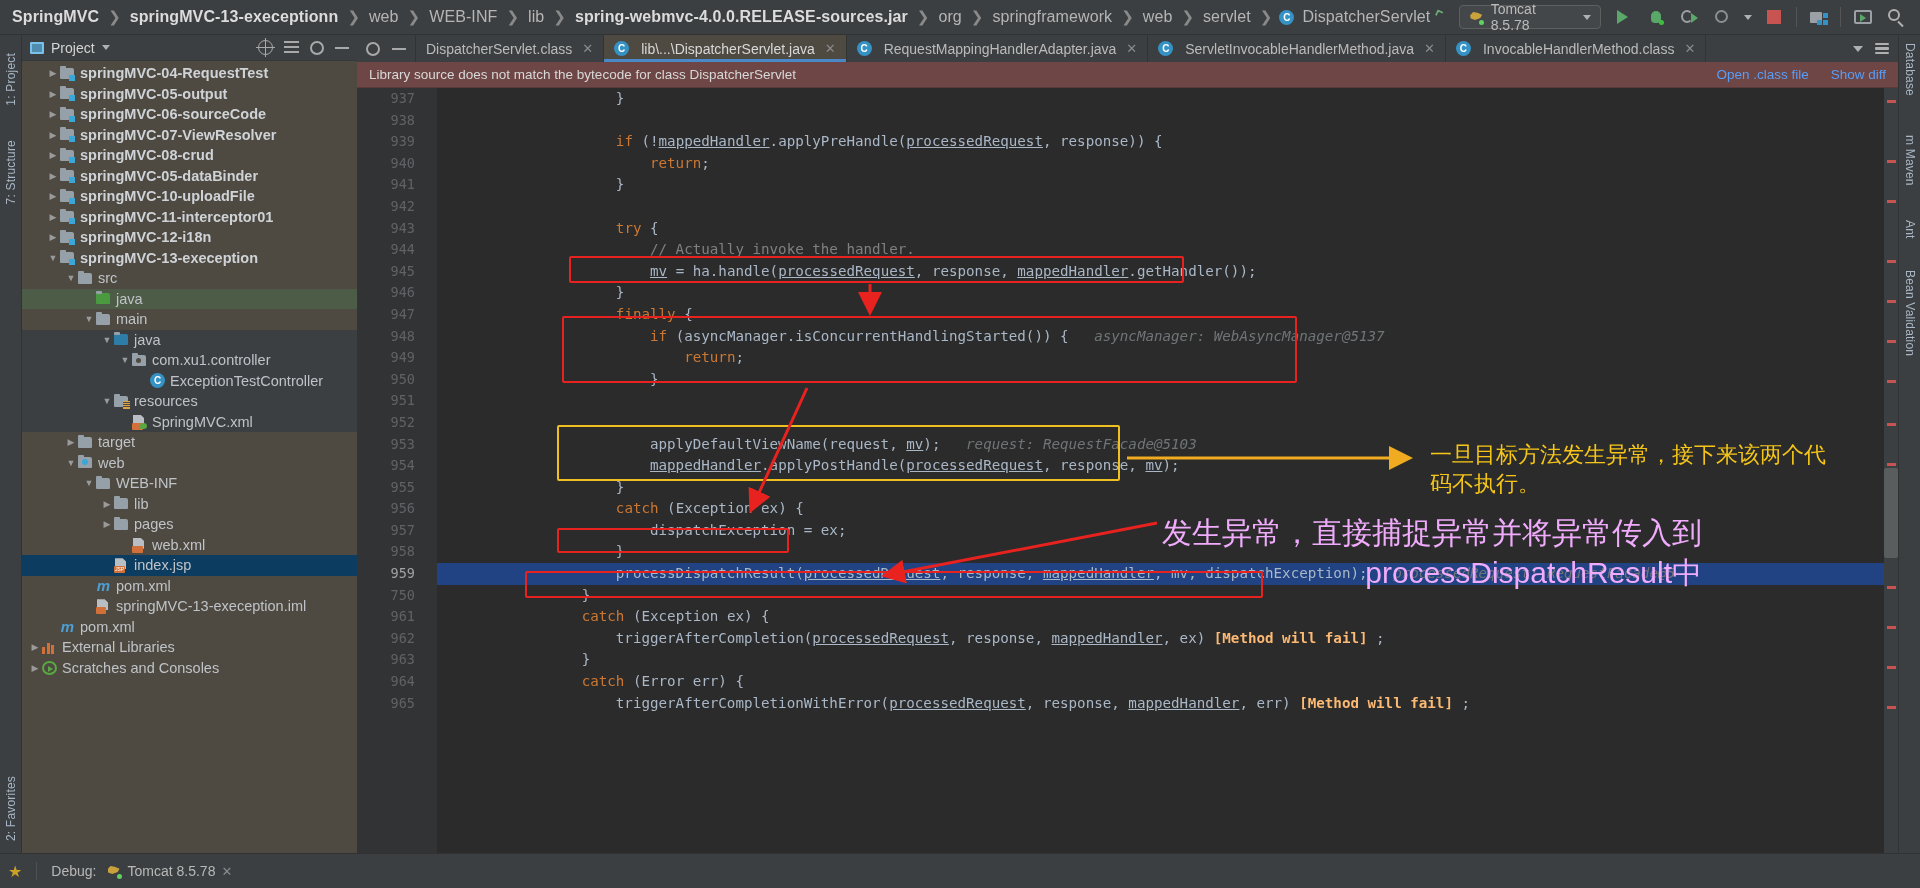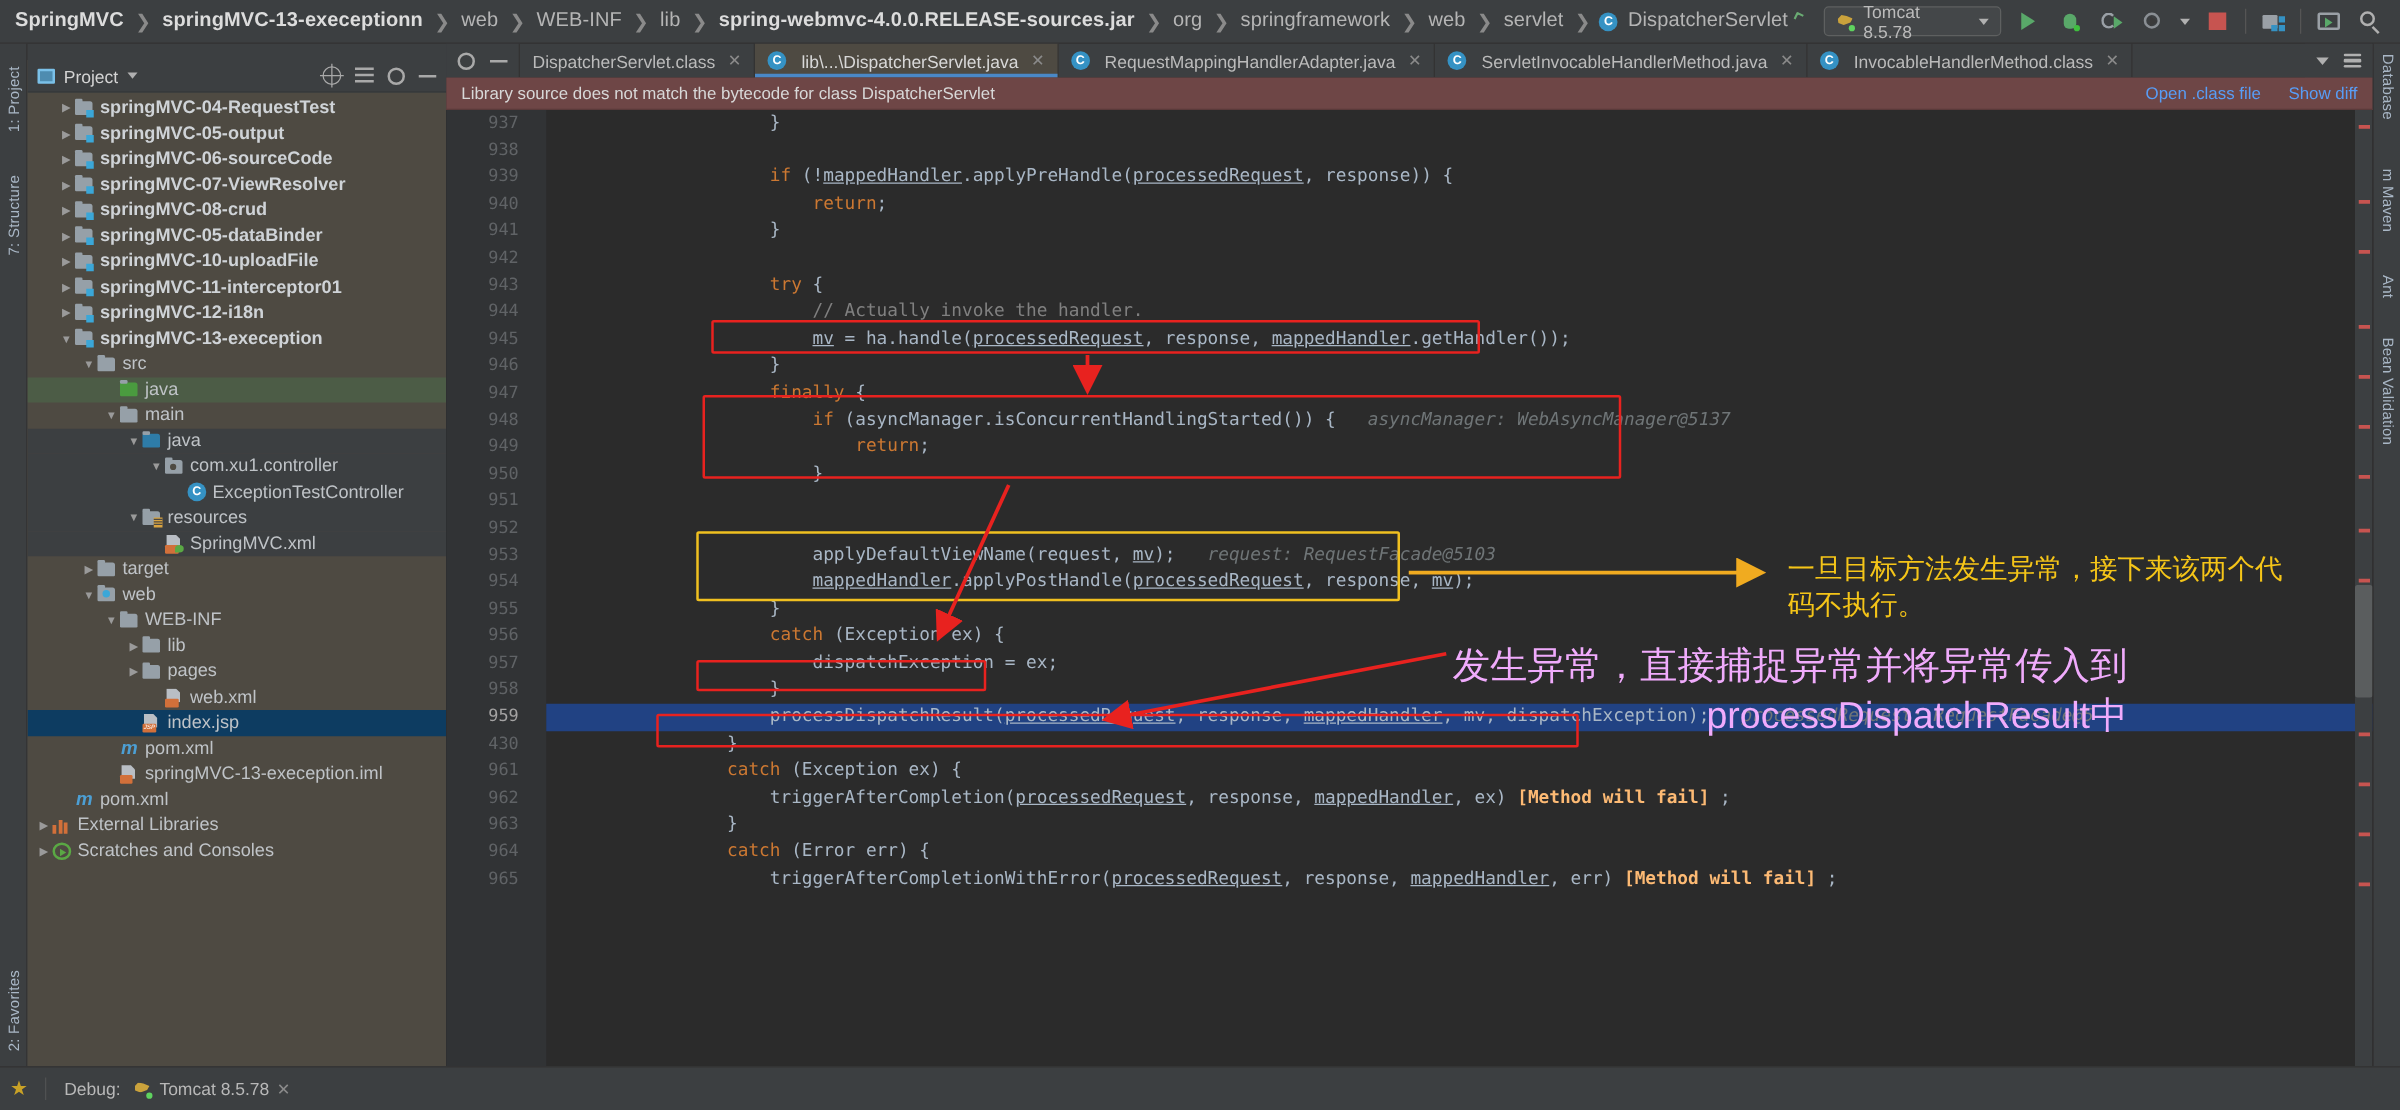--- a/index.html
+++ b/index.html
@@ -79,21 +79,21 @@
     background: #3c3f41; border-left: 1px solid #323232;
   }
   .vtext {
     position: absolute; writing-mode: vertical-rl; font-size: 12px; color: #a9b7c6;
     white-space: nowrap; letter-spacing: .2px;
   }
   .vtext.flip { transform: rotate(180deg); }
 
   
   .projpanel {
-    position: absolute; left: 22px; top: 48px; width: 335px; height: 818px;
+    position: absolute; left: 22px; top: 35px; width: 335px; height: 818px;
     background: #4e4a42; overflow: hidden;
   }
   .projhdr {
     height: 26px; background: #3c3f41; display: flex; align-items: center;
     padding: 0 8px; gap: 7px; border-bottom: 1px solid #34383a;
   }
   .projhdr .ttl { font-size: 14px; color: #d4d4d4; }
   .proj-ico { width:14px;height:12px;border:2px solid #7ac0e8;background:#4e8cb0;border-radius:1px;}
   .hdr-right { margin-left:auto; display:flex; gap:11px; align-items:center; }
   .ic-target{width:15px;height:15px;border:1.5px solid #a9a9a9;border-radius:50%;position:relative;}
@@ -683,21 +683,21 @@
           <div class="gline">950</div>
           <div class="gline">951</div>
           <div class="gline">952</div>
           <div class="gline">953</div>
           <div class="gline">954</div>
           <div class="gline">955</div>
           <div class="gline">956</div>
           <div class="gline">957</div>
           <div class="gline">958</div>
           <div class="gline cur">959</div>
-          <div class="gline">430</div>
+          <div class="gline">750</div>
           <div class="gline">961</div>
           <div class="gline">962</div>
           <div class="gline">963</div>
           <div class="gline">964</div>
           <div class="gline">965</div>
         </div>
       <div class="codelines" id="codelines"><div class="cl"><span class="">                    }</span></div><div class="cl"><span class=""></span></div><div class="cl"><span class="">                    </span><span class="kw">if</span><span class=""> (!</span><span class="ul">mappedHandler</span><span class="">.applyPreHandle(</span><span class="ul">processedRequest</span><span class="">, response)) {</span></div><div class="cl"><span class="">                        </span><span class="kw">return</span><span class="">;</span></div><div class="cl"><span class="">                    }</span></div><div class="cl"><span class=""></span></div><div class="cl"><span class="">                    </span><span class="kw">try</span><span class=""> {</span></div><div class="cl"><span class="">                        </span><span class="cm">// Actually invoke the handler.</span></div><div class="cl"><span class="">                        </span><span class="ul">mv</span><span class=""> = ha.handle(</span><span class="ul">processedRequest</span><span class="">, response, </span><span class="ul">mappedHandler</span><span class="">.getHandler());</span></div><div class="cl"><span class="">                    }</span></div><div class="cl"><span class="">                    </span><span class="kw">finally</span><span class=""> {</span></div><div class="cl"><span class="">                        </span><span class="kw">if</span><span class=""> (asyncManager.isConcurrentHandlingStarted()) {</span><span class="hint">   asyncManager: WebAsyncManager@5137</span></div><div class="cl"><span class="">                            </span><span class="kw">return</span><span class="">;</span></div><div class="cl"><span class="">                        }</span></div><div class="cl"><span class=""></span></div><div class="cl"><span class=""></span></div><div class="cl"><span class="">                        applyDefaultViewName(request, </span><span class="ul">mv</span><span class="">);</span><span class="hint">   request: RequestFacade@5103</span></div><div class="cl"><span class="">                        </span><span class="ul">mappedHandler</span><span class="">.applyPostHandle(</span><span class="ul">processedRequest</span><span class="">, response, </span><span class="ul">mv</span><span class="">);</span></div><div class="cl"><span class="">                    }</span></div><div class="cl"><span class="">                    </span><span class="kw">catch</span><span class=""> (Exception ex) {</span></div><div class="cl"><span class="">                        dispatchException = ex;</span></div><div class="cl"><span class="">                    }</span></div><div class="cl hl"><span class="">                    processDispatchResult(</span><span class="ul">processedRequest</span><span class="">, response, </span><span class="ul">mappedHandler</span><span class="">, mv, dispatchException);</span><span class="hint">   processedRequest: RequestFacade@5</span></div><div class="cl"><span class="">                }</span></div><div class="cl"><span class="">                </span><span class="kw">catch</span><span class=""> (Exception ex) {</span></div><div class="cl"><span class="">                    triggerAfterCompletion(</span><span class="ul">processedRequest</span><span class="">, response, </span><span class="ul">mappedHandler</span><span class="">, ex)</span><span class="hint2"> [Method will fail]</span><span class=""> ;</span></div><div class="cl"><span class="">                }</span></div><div class="cl"><span class="">                </span><span class="kw">catch</span><span class=""> (Error err) {</span></div><div class="cl"><span class="">                    triggerAfterCompletionWithError(</span><span class="ul">processedRequest</span><span class="">, response, </span><span class="ul">mappedHandler</span><span class="">, err)</span><span class="hint2"> [Method will fail]</span><span class=""> ;</span></div></div>
 
       <div class="anno rect-red" style="left:212px;top:168px;width:615px;height:27px;"></div>
       <div class="anno rect-red" style="left:205px;top:228px;width:735px;height:67px;"></div>

